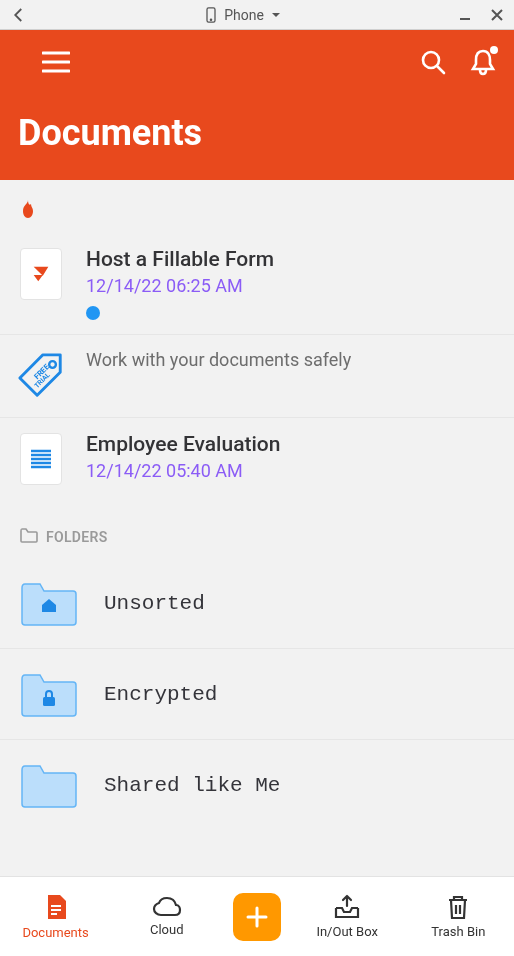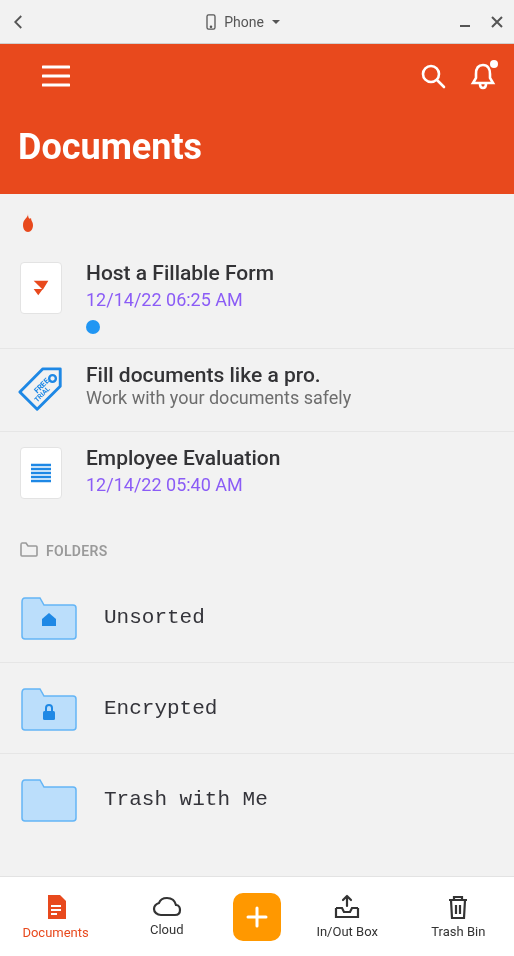--- a/index.html
+++ b/index.html
@@ -6,21 +6,21 @@
   body {
     font-family: -apple-system, BlinkMacSystemFont, "Segoe UI", Roboto, Helvetica, Arial, sans-serif;
     width: 514px;
     height: 956px;
     background: #f2f2f2;
     overflow: hidden;
     position: relative;
   }
   
   .titlebar {
-    height: 44px;
+    height: 30px;
     background: #f2f2f2;
     border-bottom: 1px solid #d0d0d0;
     display: flex;
     align-items: center;
     padding: 5px 10px;
     color: #555;
     font-size: 14px;
   }
   .titlebar .back { cursor: pointer; }
   .titlebar .center {
@@ -272,21 +272,20 @@
   <div class="item">
     <div class="thumb">
       <svg class="promo-tag" width="52" height="52" viewBox="0 0 52 52">
         <path d="M28 4 L46 4 L46 22 L22 46 L4 28 Z" fill="none" stroke="#1e88e5" stroke-width="3" stroke-linejoin="round"></path>
         <circle cx="38" cy="14" r="3.5" fill="none" stroke="#1e88e5" stroke-width="2.5"></circle>
         <text x="22" y="30" font-size="8" font-weight="700" fill="#1e88e5" transform="rotate(-45 22 30)">FREE</text>
         <text x="22" y="39" font-size="7" font-weight="700" fill="#1e88e5" transform="rotate(-45 22 39)">TRIAL</text>
       </svg>
     </div>
     <div class="info">
-      <div class="promo-title">Fill documents like a pro.</div>
       <div class="subtitle link">Work with your documents safely</div>
     </div>
   </div>
 
   <div class="item noborder">
     <div class="thumb">
       <div class="doc-thumb">
         <svg width="24" height="20" viewBox="0 0 24 20">
             <path d="M2 2 H22 M2 6 H22 M2 10 H22 M2 14 H22 M2 18 H22" stroke="#1e88e5" stroke-width="2.4"></path>
           </svg>
@@ -321,21 +320,21 @@
       <rect x="23" y="26" width="12" height="9" rx="1.5" fill="#1e88e5"></rect>
       <path d="M26 26 L26 23 C26 21 27 20 29 20 C31 20 32 21 32 23 L32 26" fill="none" stroke="#1e88e5" stroke-width="2"></path>
     </svg>
     <div class="title">Encrypted</div>
   </div>
 
   <div class="folder-item" style="border-bottom:none;">
     <svg class="folder-icon" viewBox="0 0 58 46">
       <path d="M2 8 L2 42 C2 44 3 45 5 45 L53 45 C55 45 56 44 56 42 L56 14 C56 12 55 11 53 11 L24 11 L20 4 L5 4 C3 4 2 5 2 8 Z" fill="#bbdefb" stroke="#64b5f6" stroke-width="1.5"></path>
     </svg>
-    <div class="title">Trash with Me</div>
+    <div class="title">Shared like Me</div>
   </div>
 
 </div>
 
 <div class="bottomnav">
   <div class="nav-item active">
     <svg width="24" height="28" viewBox="0 0 24 28">
         <path d="M4 2 L16 2 L22 8 L22 26 L4 26 Z" fill="#e8491d"></path>
         <path d="M7 13 H17 M7 17 H17 M7 21 H13" stroke="#fff" stroke-width="1.8"></path>
       </svg>

